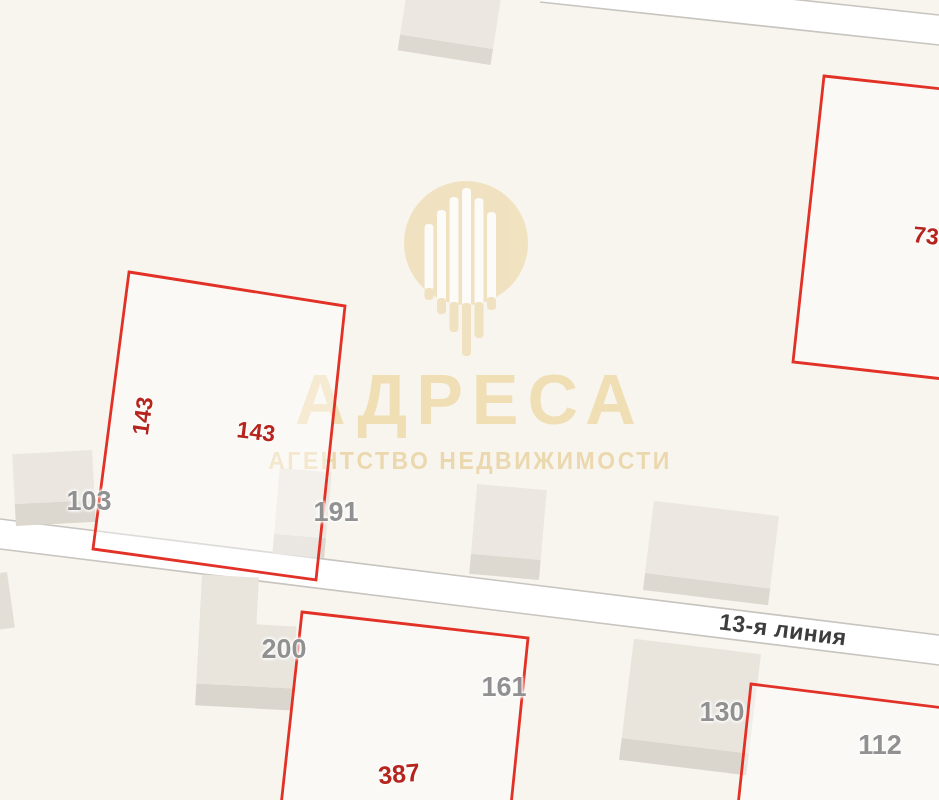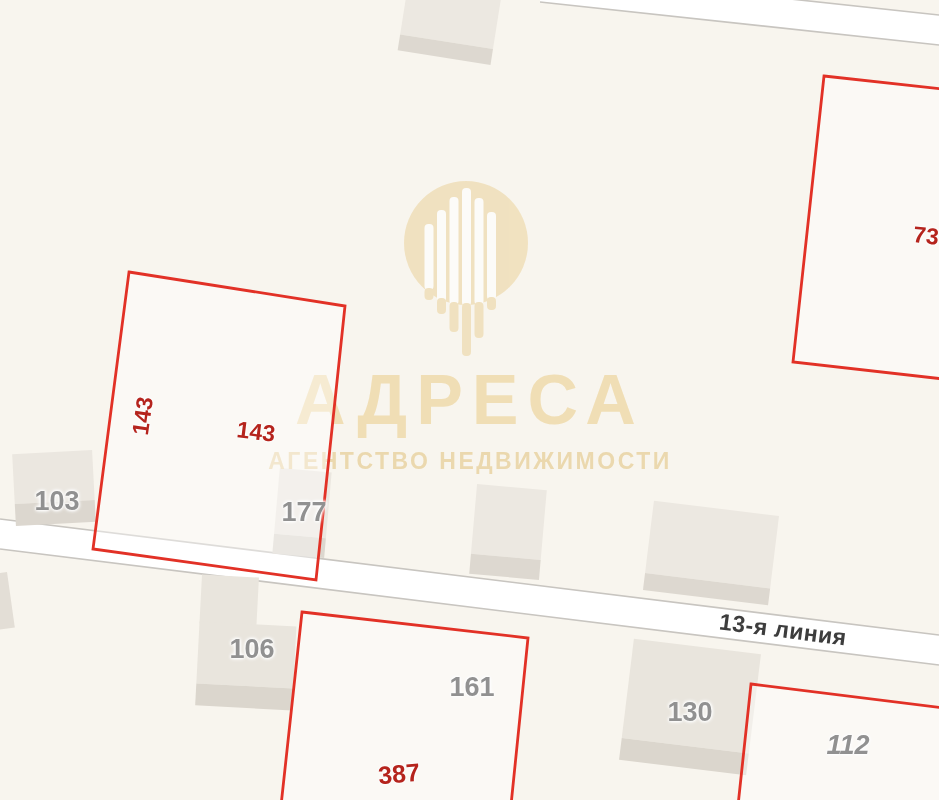--- a/index.html
+++ b/index.html
@@ -14,20 +14,21 @@
   .layer{position:absolute;left:0;top:0;}
   .lbl{
     position:absolute;
     white-space:nowrap;
     transform:translate(-50%,-50%);
     pointer-events:none;
   }
   .lbl-bld{
     font-size:27px;font-weight:700;color:#919191;
     text-shadow:0 0 3px #fff,0 0 3px #fff,0 0 4px #fff,0 0 5px rgba(255,255,255,.9);
+    margin-left:32px;
   }
   .lbl-parcel{
     font-size:23px;font-weight:700;color:#b5241d;
     text-shadow:0 0 3px #fff,0 0 3px #fff,0 0 4px rgba(255,255,255,.95);
   }
   .lbl-street{
     font-size:23px;font-weight:700;color:#3d3d3d;letter-spacing:.5px;
   }
 </style>
 </head>
@@ -107,23 +108,23 @@
       <polygon points="129,272 345,306 316,580 93,549"></polygon>
       <polygon points="302,612 528,638 510,815 280,815"></polygon>
       <polygon points="751,684 952,709 952,815 737,815"></polygon>
       <polygon points="824,76 952,90 952,380 793,362"></polygon>
     </g>
   </svg>
 
   <div class="lbl lbl-street" style="left:783px;top:630px;transform:translate(-50%,-50%) rotate(7.3deg);">13-я линия</div>
 
   <div class="lbl lbl-bld" style="left:57px;top:501px;">103</div>
-  <div class="lbl lbl-bld" style="left:304px;top:512px;">177</div>
-  <div class="lbl lbl-bld" style="left:252px;top:649px;">106</div>
+  <div class="lbl lbl-bld" style="left:304px;top:512px;">191</div>
+  <div class="lbl lbl-bld" style="left:252px;top:649px;">200</div>
   <div class="lbl lbl-bld" style="left:472px;top:687px;">161</div>
   <div class="lbl lbl-bld" style="left:690px;top:712px;">130</div>
-  <div class="lbl lbl-bld" style="left:848px;top:745px;font-style:italic;">112</div>
+  <div class="lbl lbl-bld" style="left:848px;top:745px;">112</div>
 
   <div class="lbl lbl-parcel" style="left:143px;top:416px;transform:translate(-50%,-50%) rotate(-82deg);">143</div>
   <div class="lbl lbl-parcel" style="left:256px;top:432px;transform:translate(-50%,-50%) rotate(7deg);">143</div>
   <div class="lbl lbl-parcel" style="left:399px;top:774px;font-size:25px;transform:translate(-50%,-50%) rotate(-5deg);">387</div>
   <div class="lbl lbl-parcel" style="left:926px;top:236px;transform:translate(-50%,-50%) rotate(6deg);">73</div>
 </div>
 
 </body></html>

